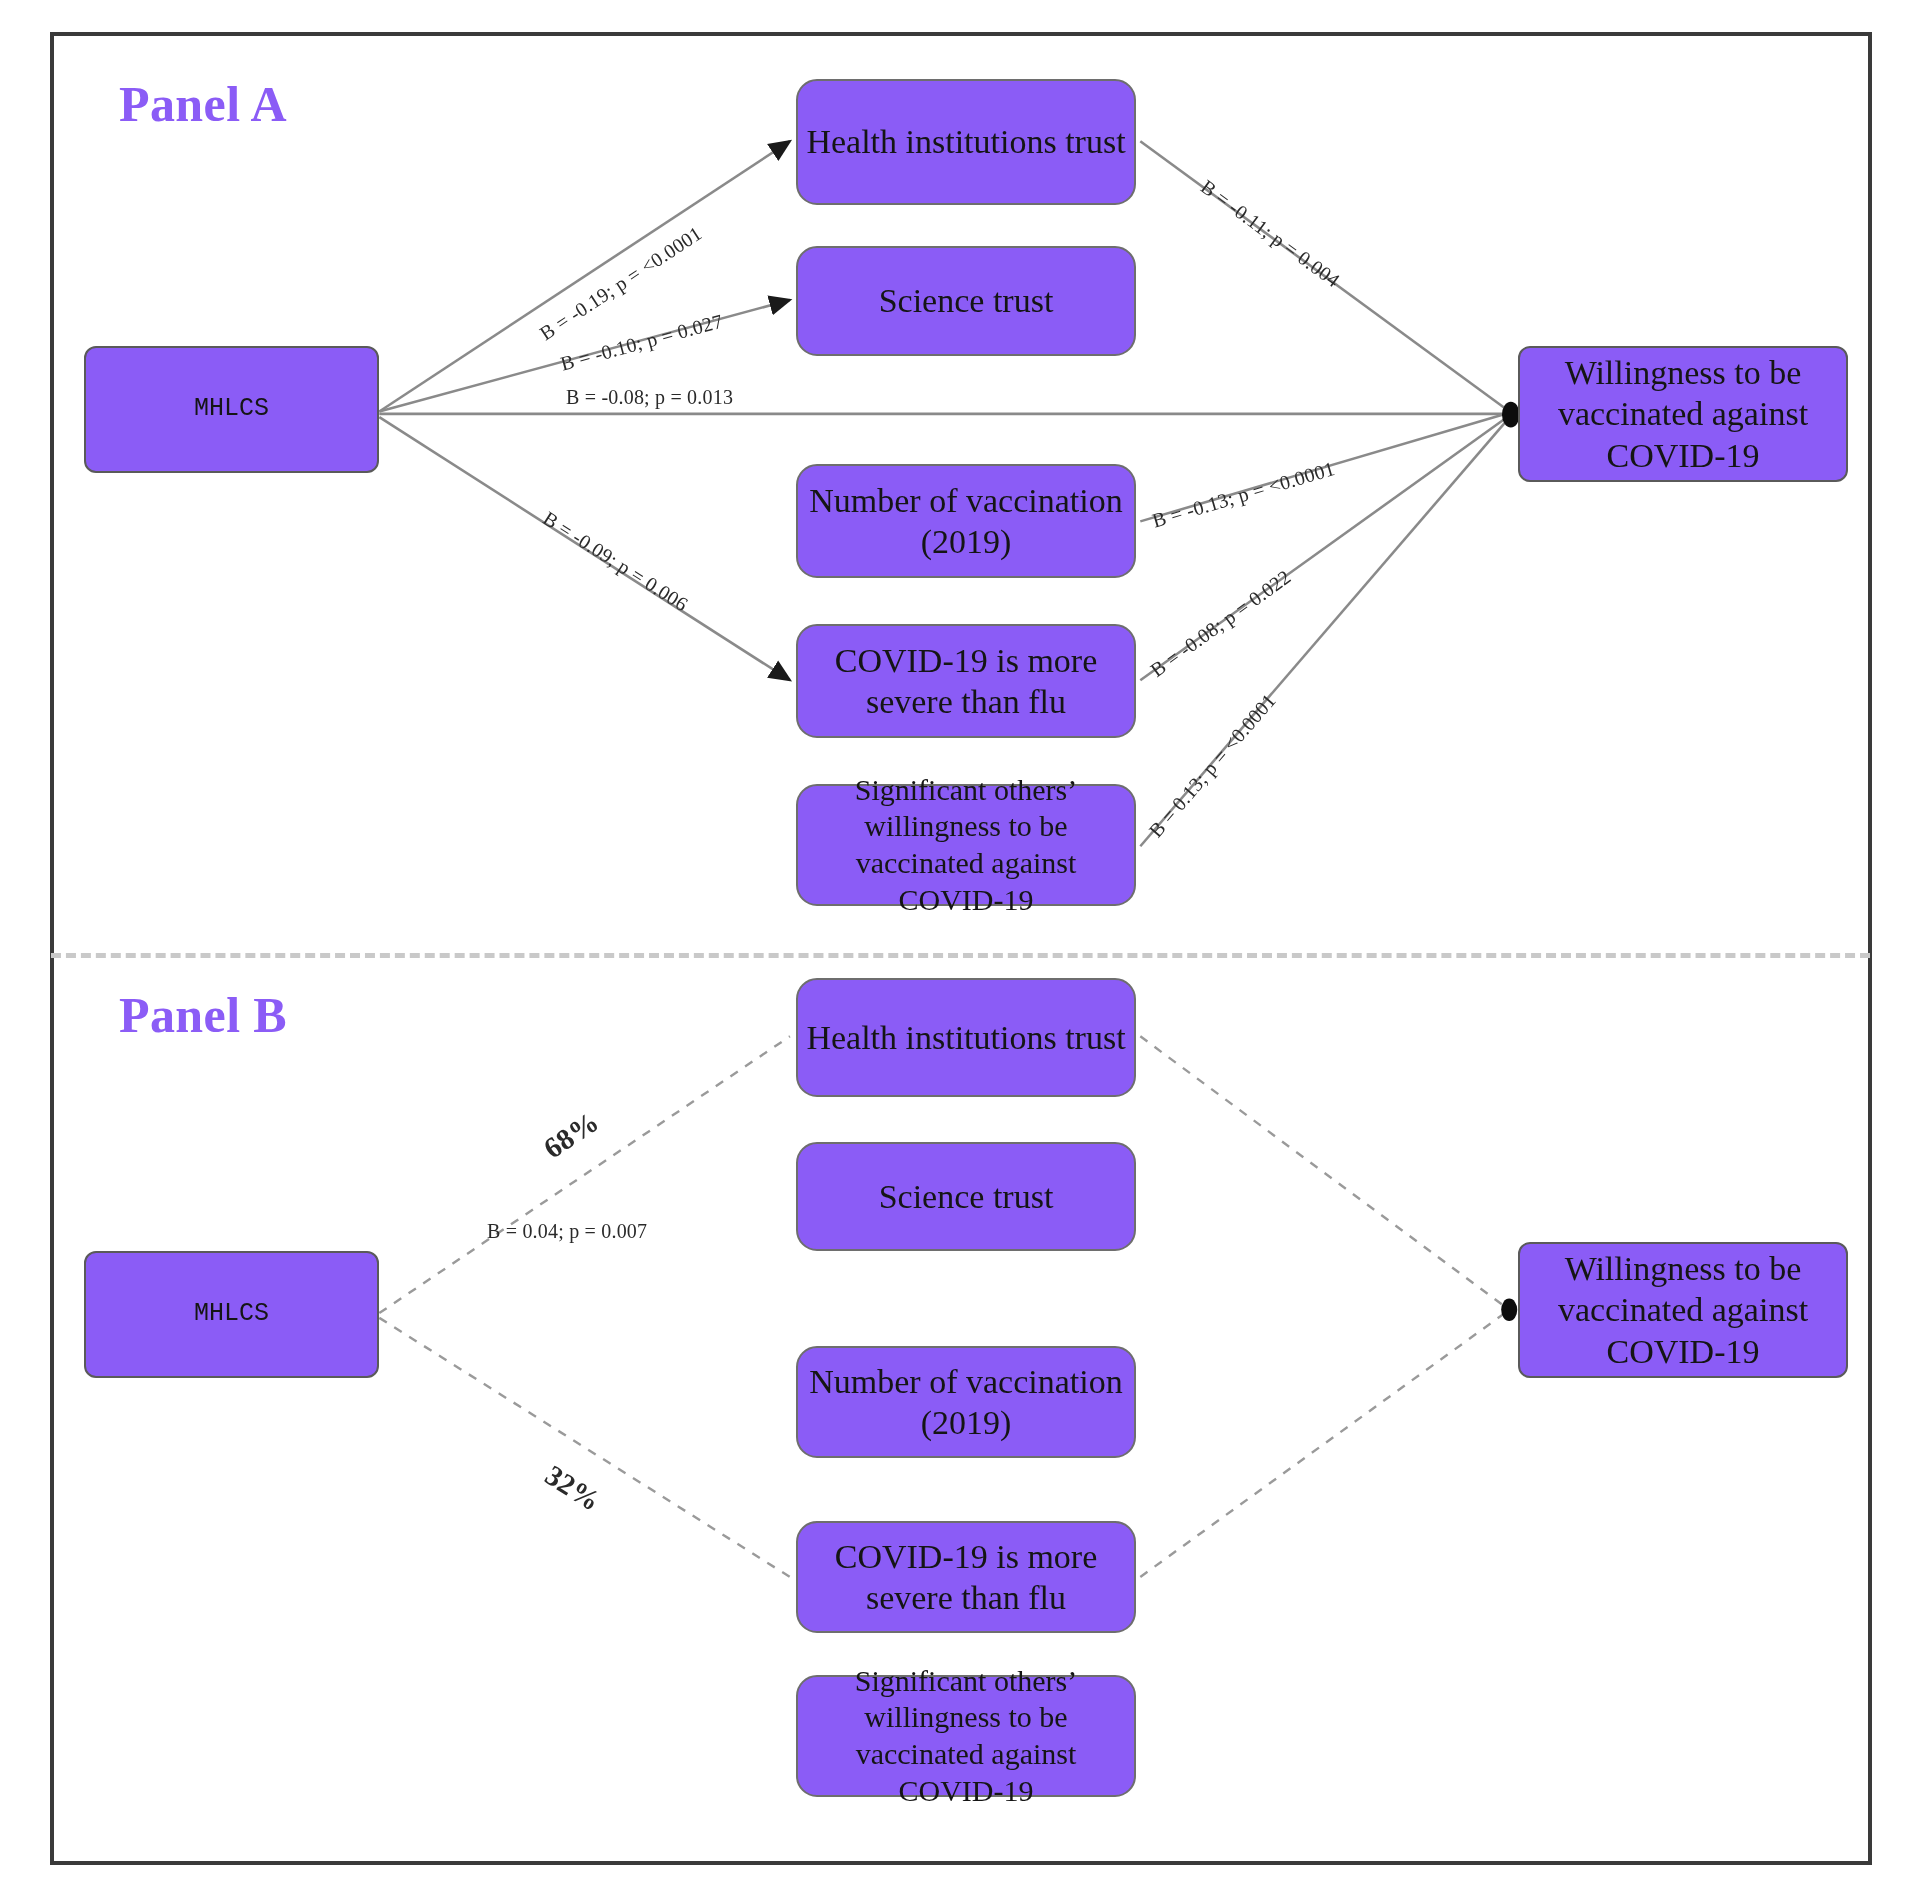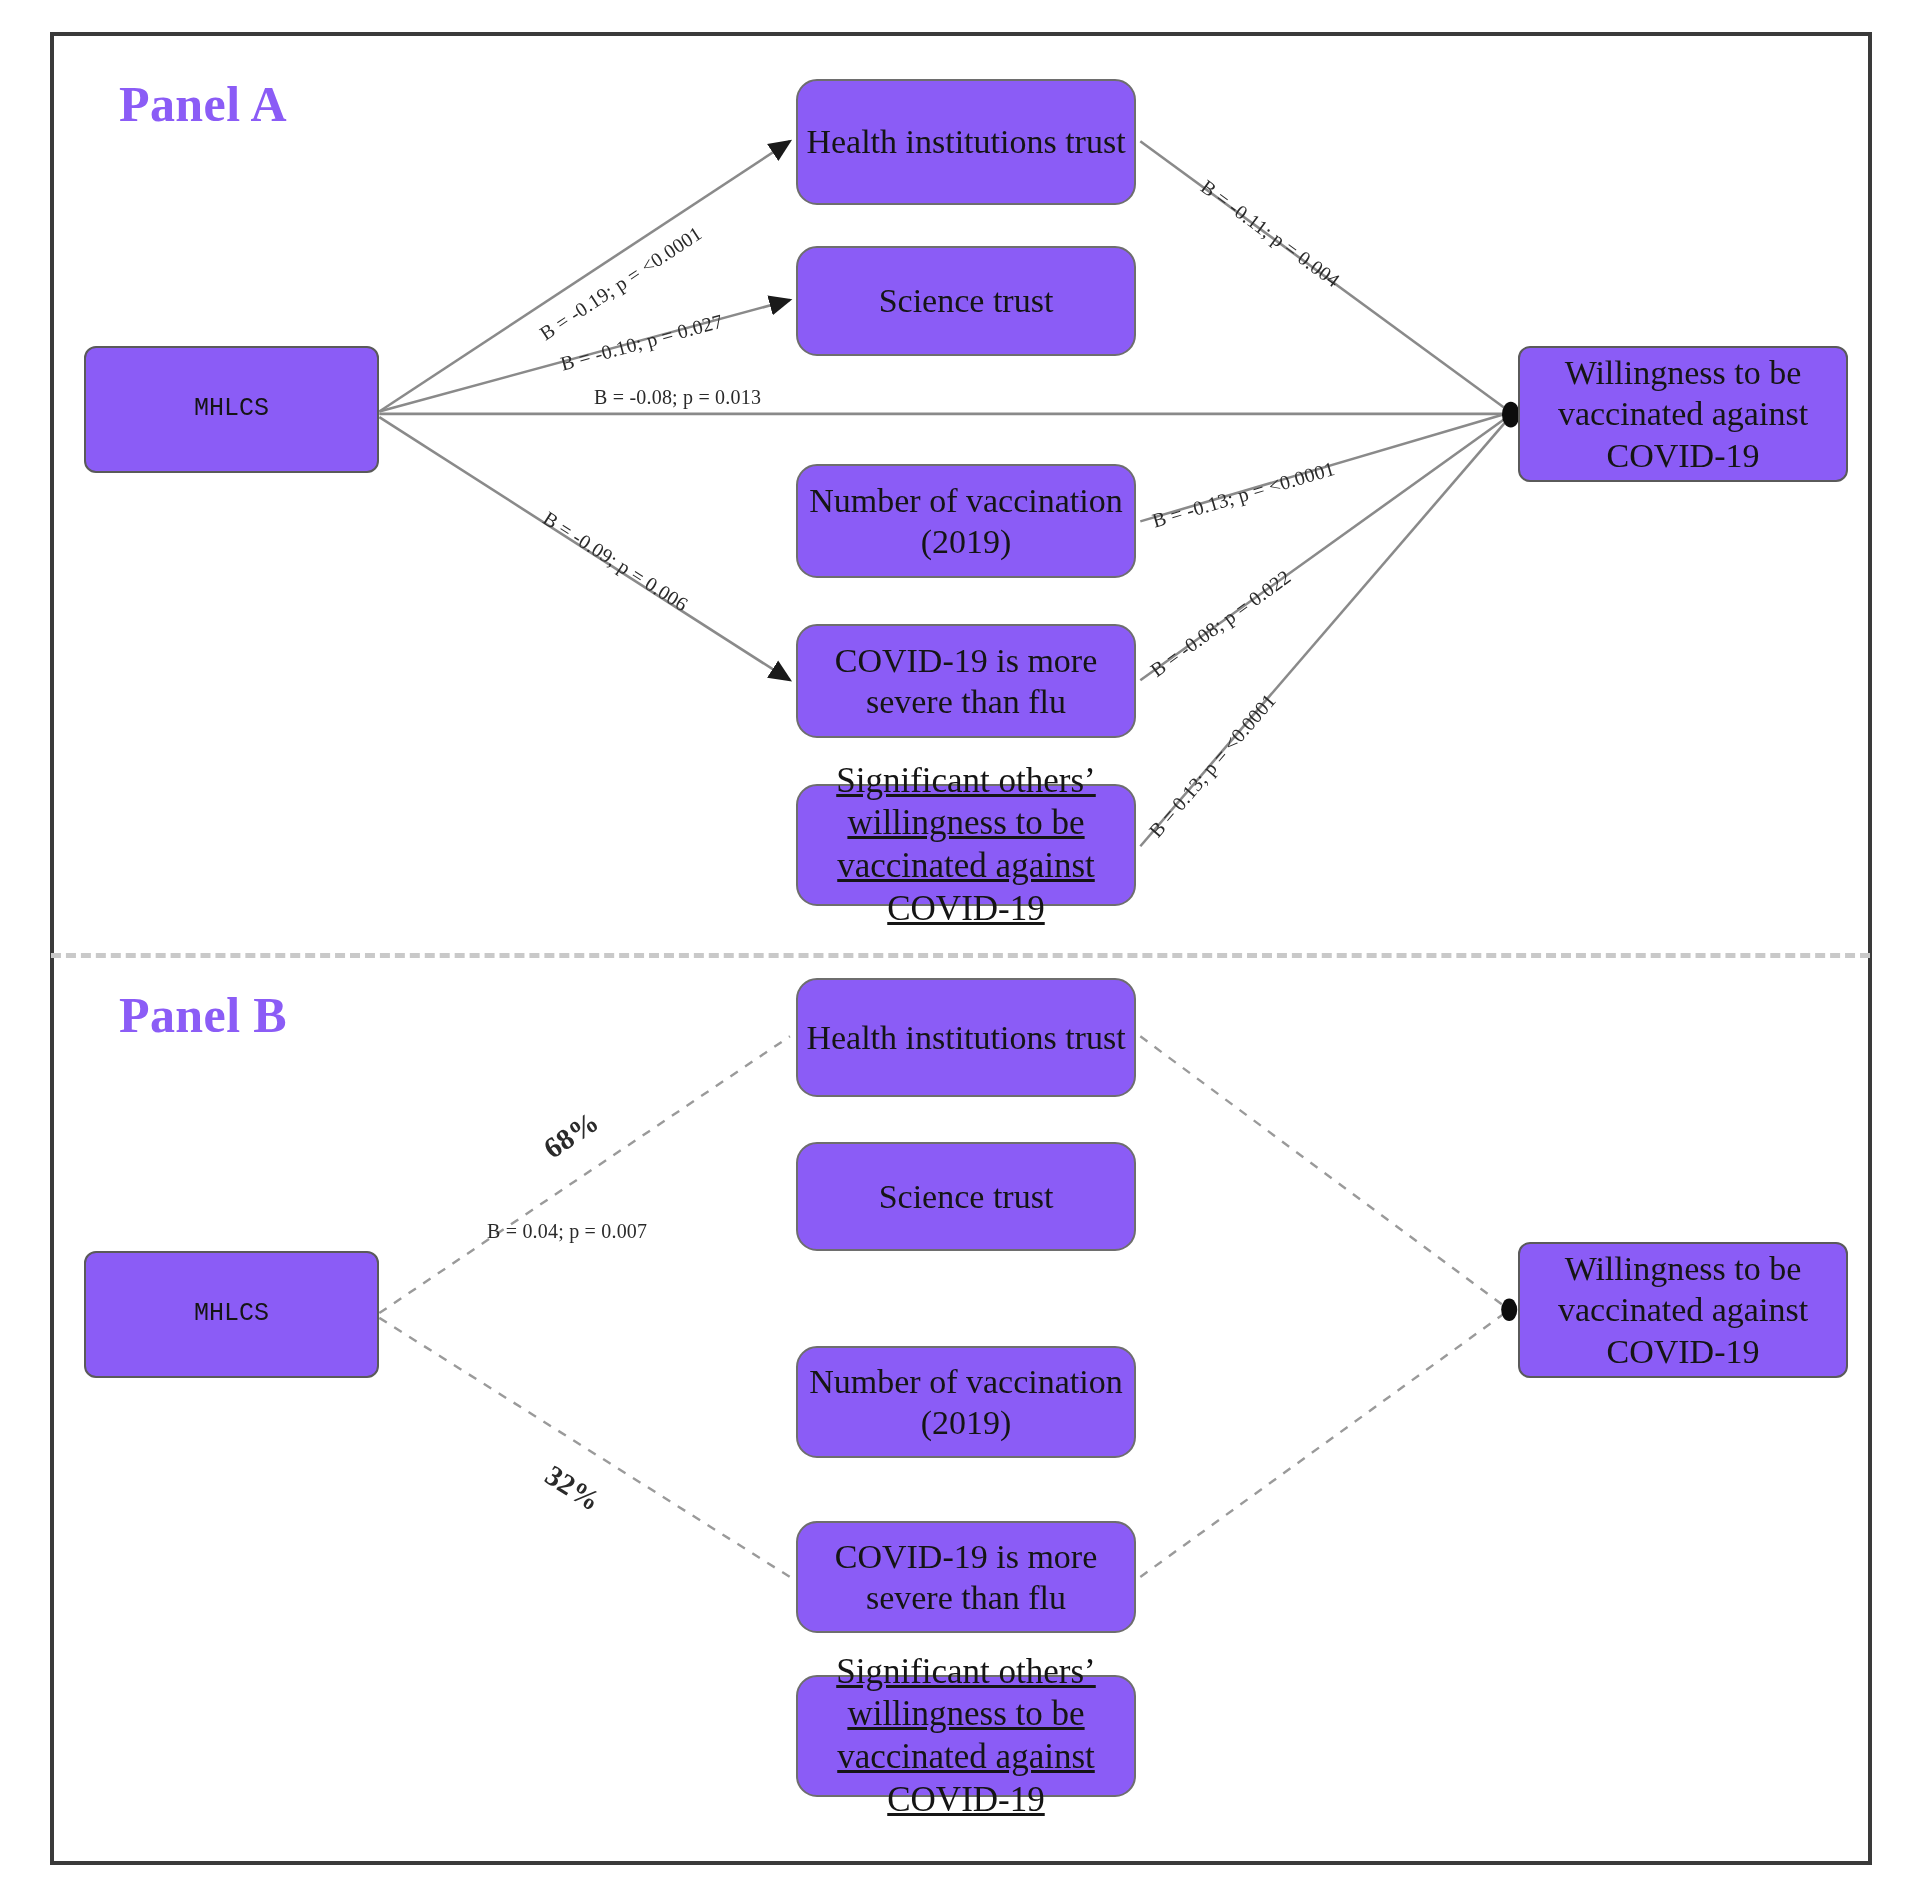--- a/index.html
+++ b/index.html
@@ -23,21 +23,21 @@
     position:absolute;box-sizing:border-box;
     background:#8b5cf6;border:2.4px solid #6e6e6e;
     display:flex;align-items:center;justify-content:center;text-align:center;
     color:#151515;line-height:1.22;padding:3.2px 8px;
   }
   .node.round{border-radius:21px;}
   .node.sharp{border-radius:12px;border-color:#5a5a5a;}
   .node .txt{display:block;width:100%;}
   .fs-lg{font-size:25px;font-family:Liberation Mono, monospace;}
   .fs-md{font-size:34px;}
-  .fs-sm{font-size:35px;text-decoration:underline;}
+  .fs-sm{font-size:30px;}
 
   .edge-label{
     position:absolute;font-size:20px;color:#2a2a2a;white-space:nowrap;
     transform-origin:left center;letter-spacing:0.2px;
   }
   .edge-label.pct{font-size:29px;font-weight:bold;}
 
   .divider{
     position:absolute;left:51px;top:953px;width:1819px;height:0;
     border-top:5.6px dashed #c9c9c9;
@@ -120,21 +120,21 @@
   </div>
 
   <div class="node sharp" style="left:1518px;top:346px;width:330px;height:136px;">
     <span class="txt fs-md">Willingness to be vaccinated against COVID-19</span>
   </div>
 
   <div class="edge-label" style="left:542px;top:324px;transform:rotate(-33.4deg);">B = -0.19; p = &lt;0.0001</div>
 
   <div class="edge-label" style="left:561px;top:353px;transform:rotate(-15.2deg);">B = -0.10; p = 0.027</div>
 
-  <div class="edge-label" style="left:566px;top:386px;margin-left:28px;">B = -0.08; p = 0.013</div>
+  <div class="edge-label" style="left:566px;top:386px;">B = -0.08; p = 0.013</div>
 
   <div class="edge-label" style="left:545px;top:505px;transform:rotate(32.6deg);">B = -0.09; p = 0.006</div>
 
   <div class="edge-label" style="left:1203px;top:173px;transform:rotate(36.2deg);">B = -0.11; p = 0.004</div>
 
   <div class="edge-label" style="left:1153px;top:510px;transform:rotate(-16.4deg);">B = -0.13; p = &lt;0.0001</div>
 
   <div class="edge-label" style="left:1153px;top:661px;transform:rotate(-35.8deg);">B = -0.08; p = 0.022</div>
 
   <div class="edge-label" style="left:1153px;top:823px;transform:rotate(-49.2deg);">B = 0.13; p = &lt;0.0001</div>

